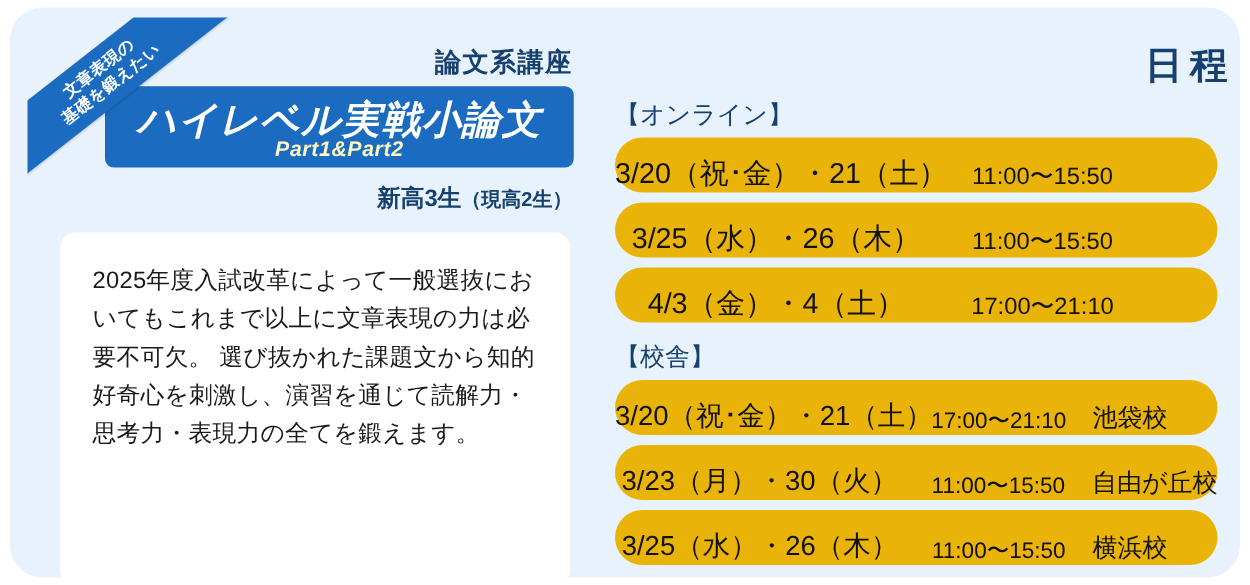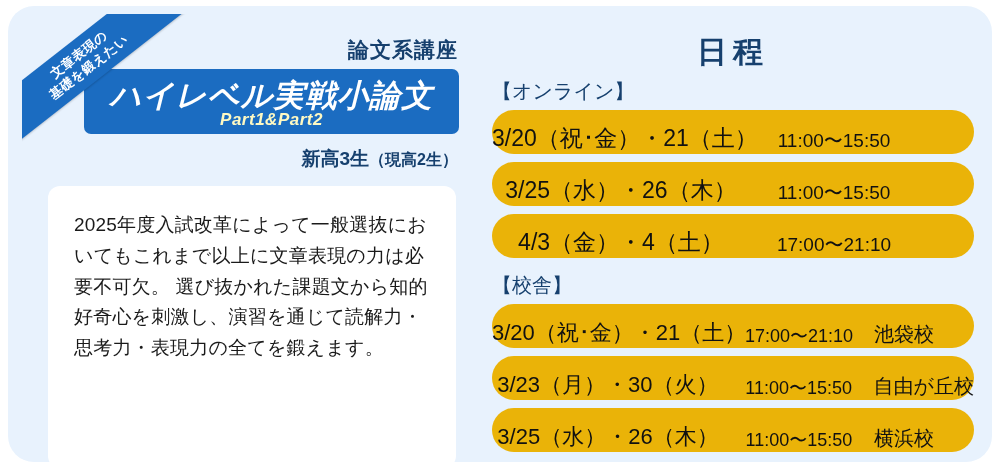--- a/index.html
+++ b/index.html
@@ -143,21 +143,21 @@
     position: absolute;
     left: 470px;
     top: 8px;
     width: 510px;
     height: 440px;
   }
   .schedule-title {
     position: absolute;
     left: 0; right: 0;
     top: 18px;
-    text-align: center;
+    text-align: right;
     font-size: 30px;
     font-weight: bold;
     color: #16406e;
     letter-spacing: 6px;
   }
   .section-label {
     position: absolute;
     left: 14px;
     font-size: 20px;
     font-weight: normal;

